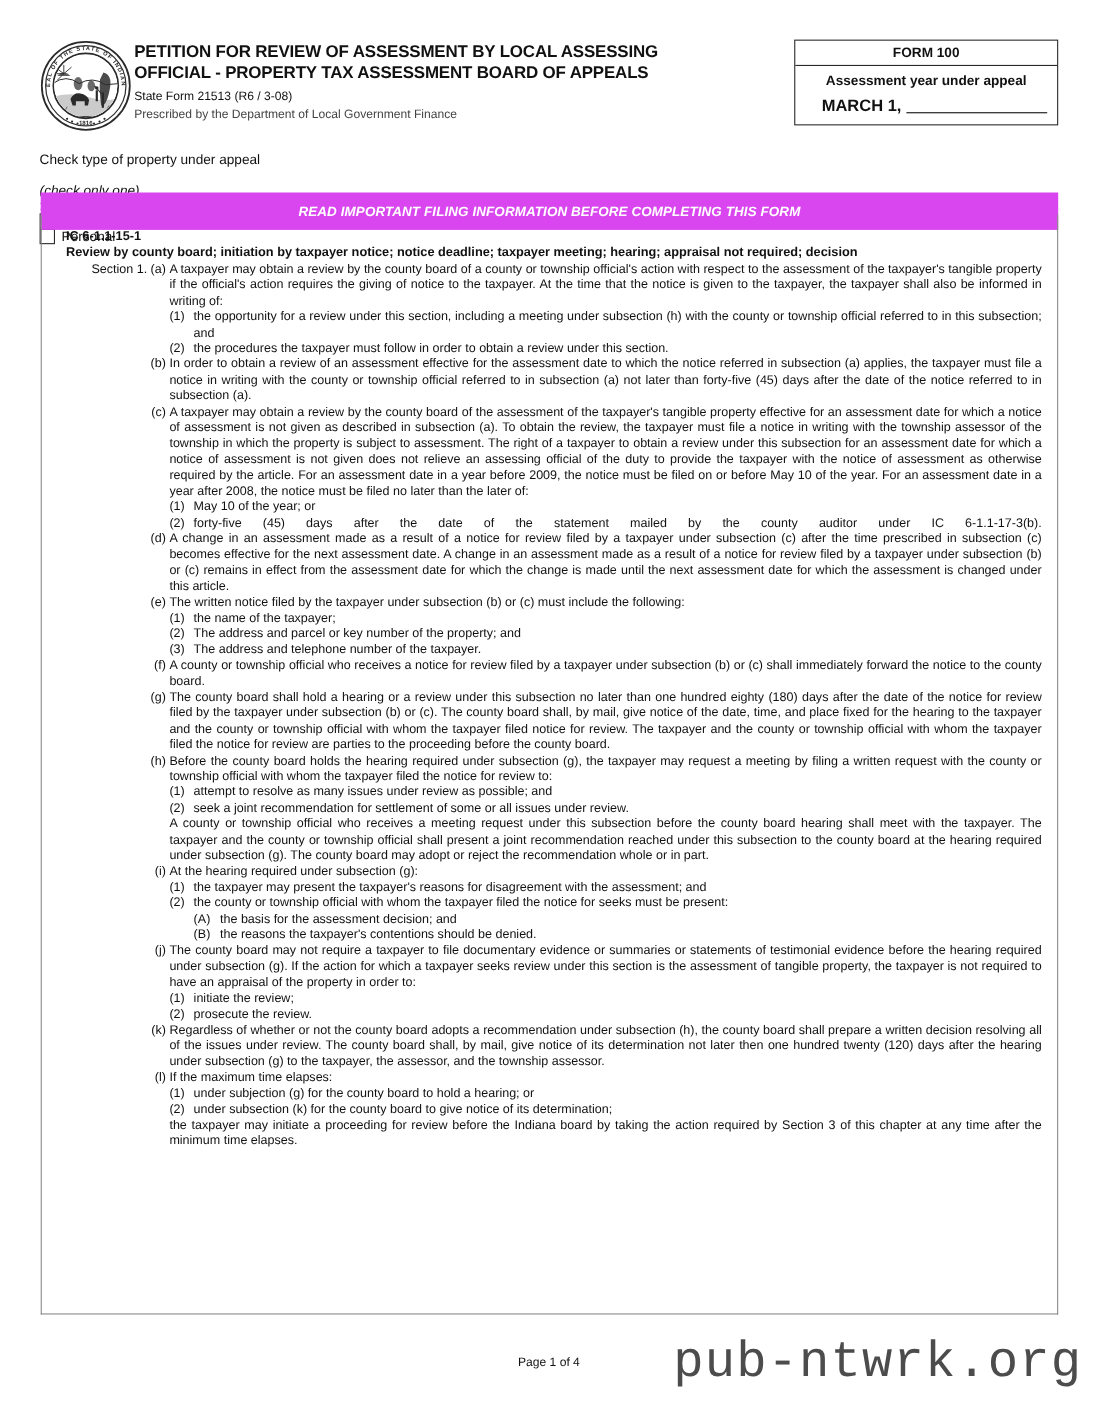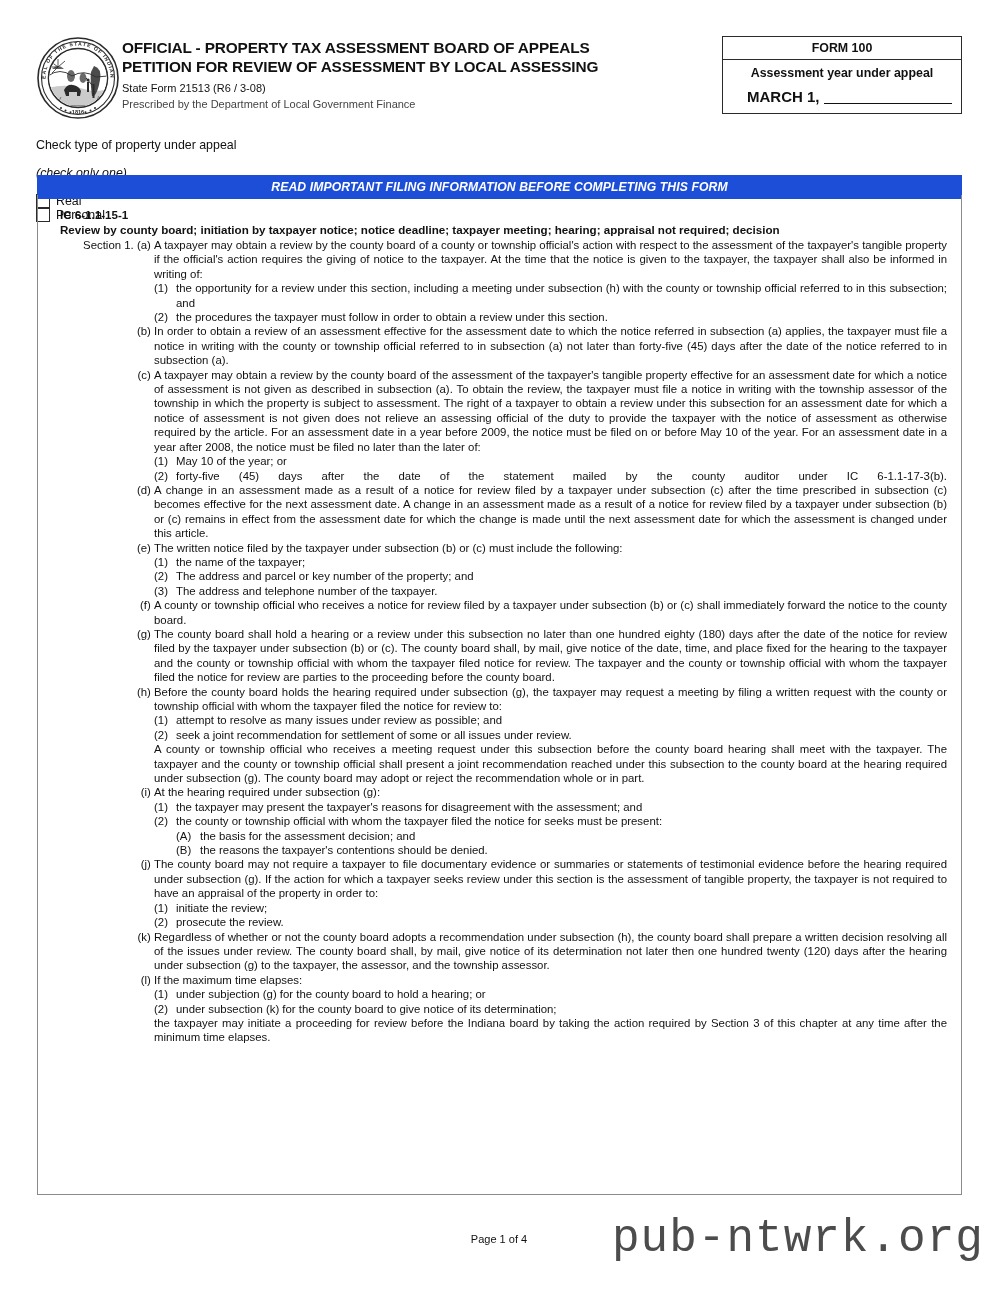--- a/index.html
+++ b/index.html
@@ -107,22 +107,22 @@
     background: #fff;
     display: inline-block;
     margin-right: 6px;
   }
 
   
   #banner {
     position: absolute;
     left: 37px; top: 175px;
     width: 925px;
-    height: 24px;
-    background: #1d4ed8;
+    height: 34px;
+    background: #d946ef;
     color: #ffffff;
     font-size: 12.2px;
     font-weight: bold;
     font-style: italic;
     display: flex;
     align-items: center;
     justify-content: center;
     letter-spacing: 0.1px;
   }
 
@@ -264,22 +264,22 @@
           <circle cx="29.5" cy="74.5" r="1"></circle>
           <circle cx="34.5" cy="76.3" r="1"></circle>
         <circle cx="59" cy="72" r="1"></circle>
           <circle cx="54.5" cy="74.5" r="1"></circle>
           <circle cx="49.5" cy="76.3" r="1"></circle>
       </g>
     </svg>
   </div>
 
   <div id="title-block">
+    <div class="form-title">PETITION FOR REVIEW OF ASSESSMENT BY LOCAL ASSESSING</div>
     <div class="form-title">OFFICIAL - PROPERTY TAX ASSESSMENT BOARD OF APPEALS</div>
-    <div class="form-title">PETITION FOR REVIEW OF ASSESSMENT BY LOCAL ASSESSING</div>
     <div class="form-sub">State Form 21513 (R6 / 3-08)</div>
     <div class="form-sub2">Prescribed by the Department of Local Government Finance</div>
   </div>
 
   <div id="form-box">
     <div class="fb-row">FORM 100</div>
     <div class="fb-divider"></div>
     <div class="fb-row2">Assessment year under appeal</div>
     <div class="fb-row3">
       <span>MARCH 1,</span>

